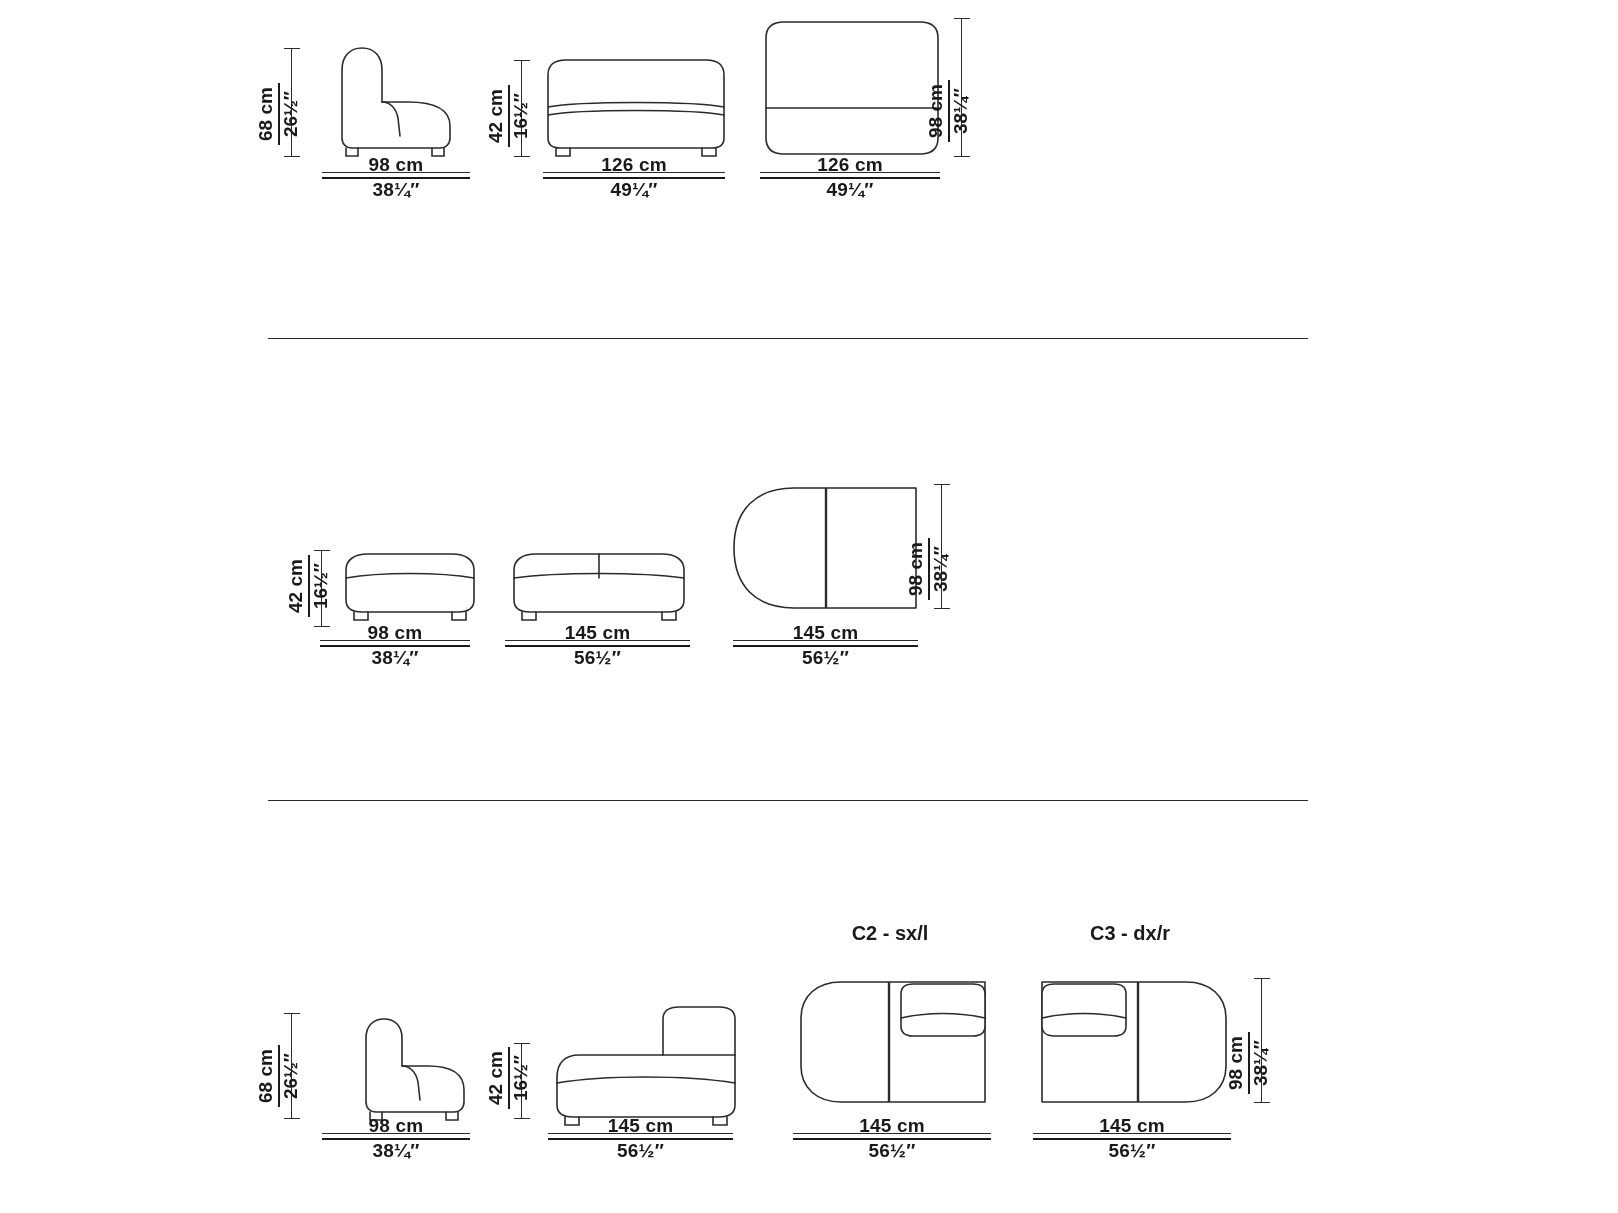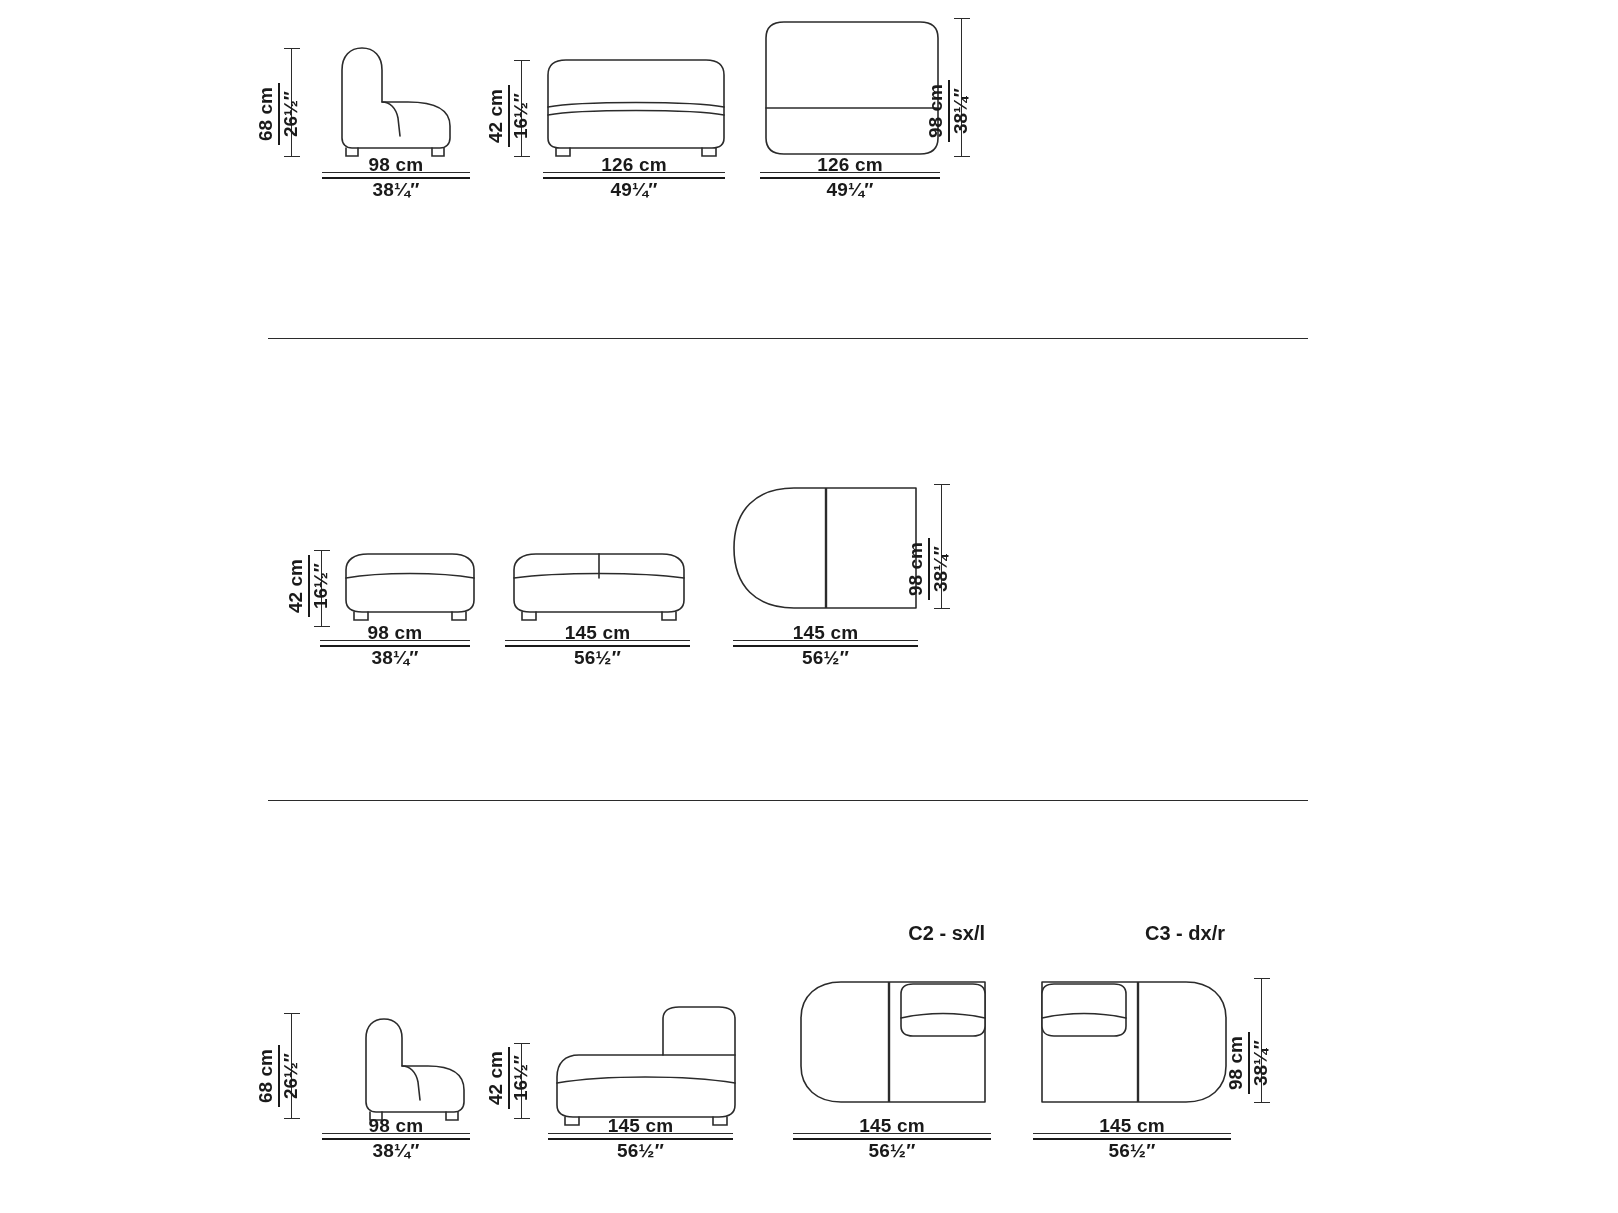--- a/index.html
+++ b/index.html
@@ -70,21 +70,21 @@
     background: #2b2b2b;
   }
   .mline.h { height: 1px; }
   .mline.v { width: 1px; }
 
   .label {
     position: absolute;
     font-size: 20px;
     font-weight: bold;
     white-space: nowrap;
-    text-align: right;
+    text-align: center;
   }
   svg { position: absolute; overflow: visible; }
   .pc { fill: #ffffff; stroke: #2b2b2b; stroke-width: 1.6; stroke-linejoin: round; }
   .pl { fill: none; stroke: #2b2b2b; stroke-width: 1.6; stroke-linecap: round; }
   .pl-thick { fill: none; stroke: #2b2b2b; stroke-width: 2.4; }
 </style>
 </head>
 <body>
 
 <div class="sheet">

